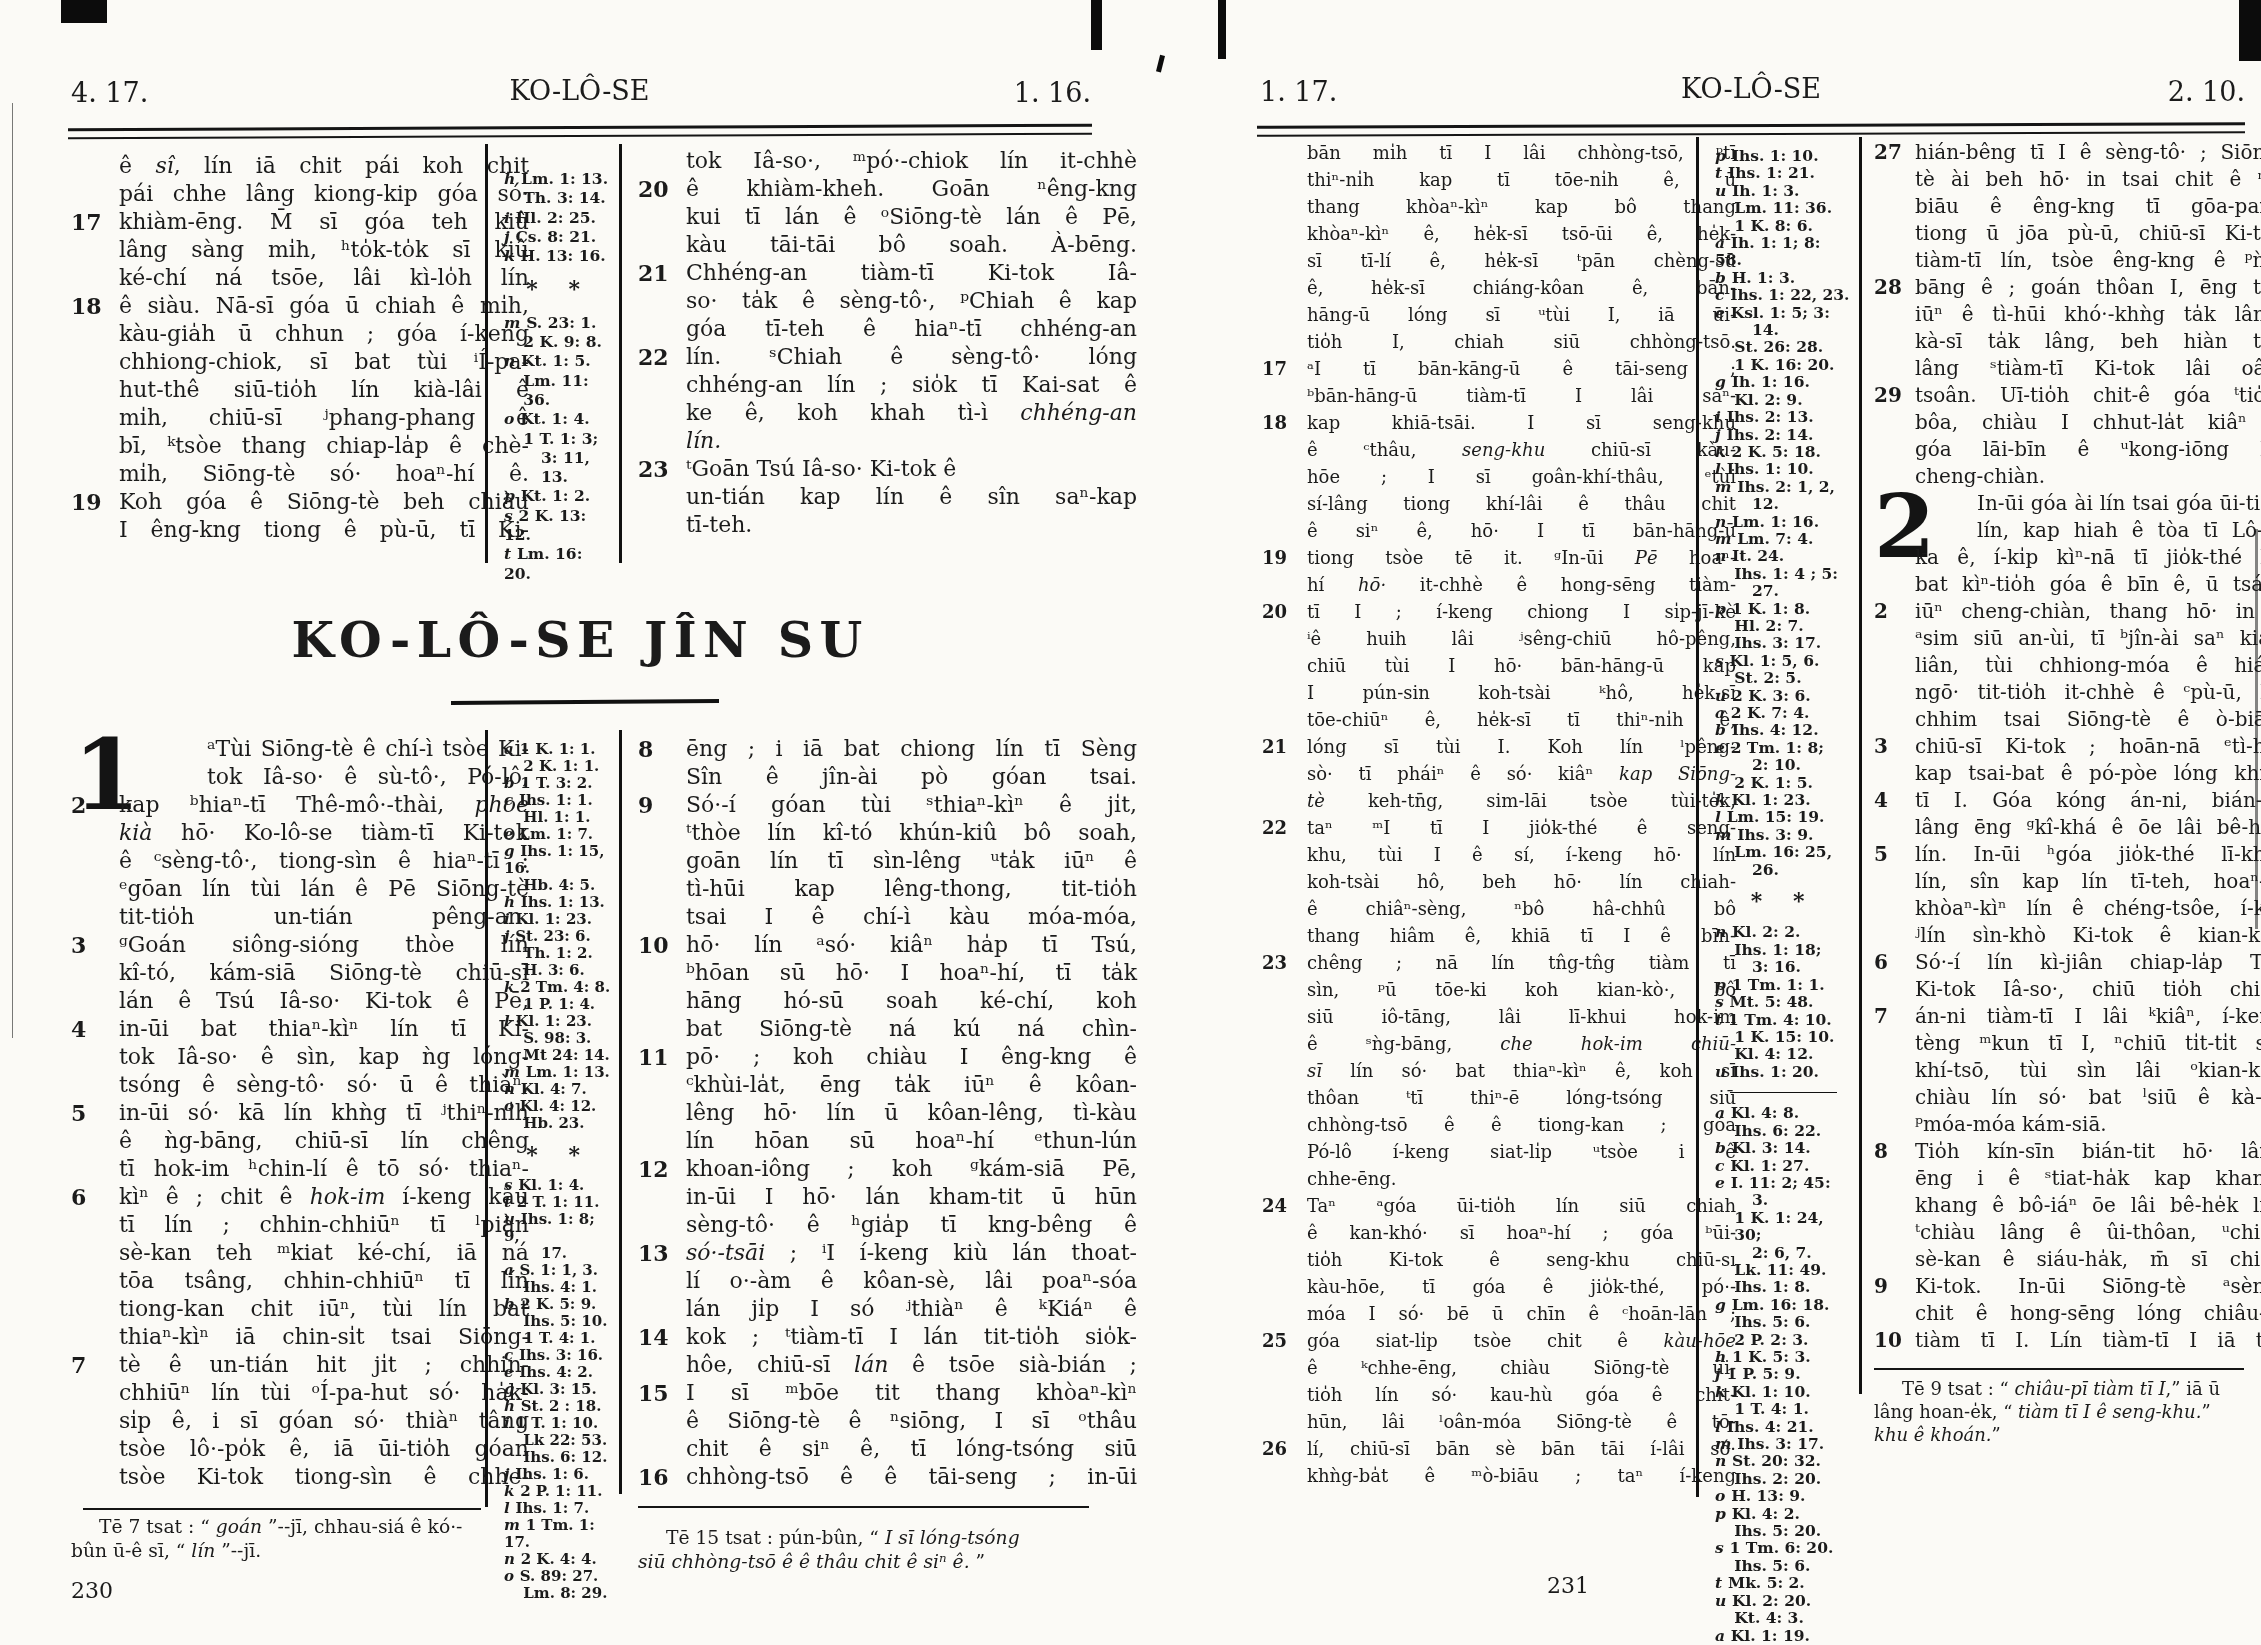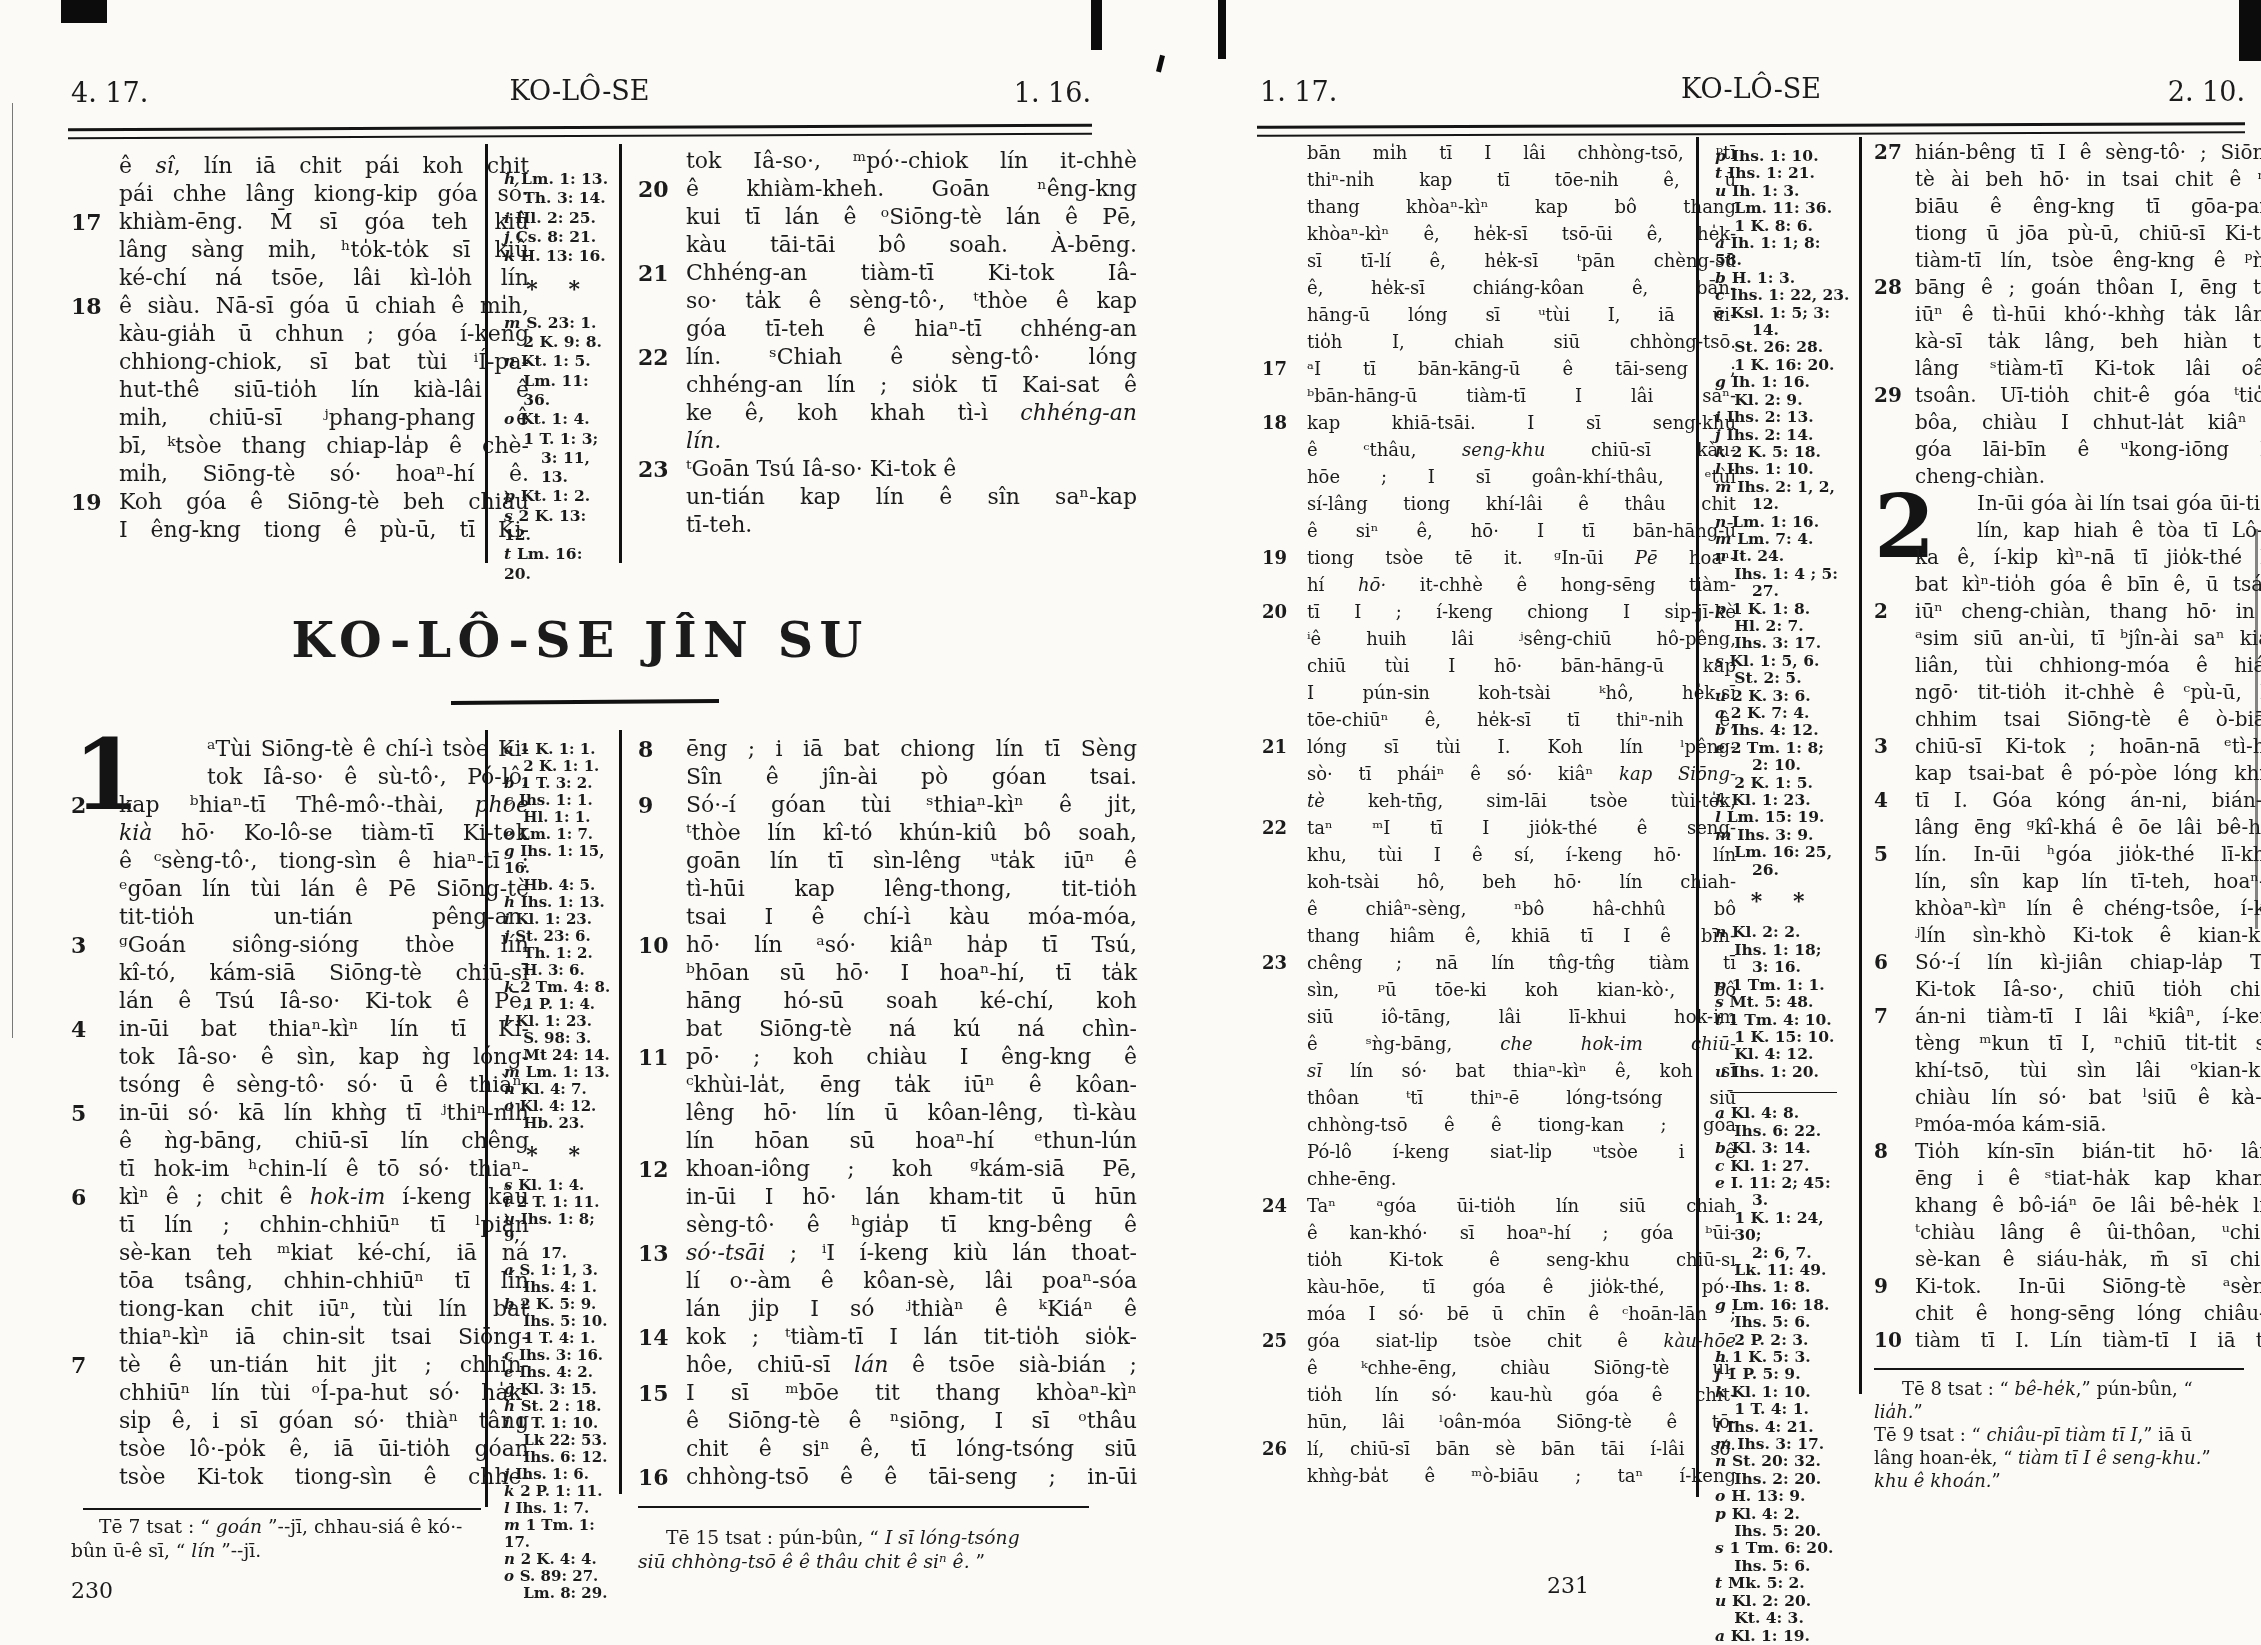--- a/index.html
+++ b/index.html
@@ -105,21 +105,21 @@
       <div class="line"><span class="nmark">t</span>Lm. 16: 20.</div>
     </div>
   <div class="abs vrule" style="left:619px;top:144px;height:419px;"></div>
 
   <div class="col t34 gut" style="left:638px;top:147px;width:451px;--gut:48px;">
       <div class="line">tok Iâ-so·, ᵐpó·-chiok lín it-chhè</div>
       <div class="line"><span class="vnum">20</span>ê khiàm-kheh.  Goān ⁿêng-kng</div>
       <div class="line">kui tī lán ê ᵒSiōng-tè lán ê Pē,</div>
       <div class="line">kàu tāi-tāi bô soah.  À-bēng.</div>
       <div class="line"><span class="vnum">21</span>Chhéng-an tiàm-tī Ki-tok Iâ-</div>
-      <div class="line">so· ta̍k ê sèng-tô·,  ᵗthòe ê kap</div>
+      <div class="line">so· ta̍k ê sèng-tô·,  ᵖChiah ê kap</div>
       <div class="line">góa tī-teh ê hiaⁿ-tī chhéng-an</div>
       <div class="line"><span class="vnum">22</span>lín.  ˢChiah ê sèng-tô· lóng</div>
       <div class="line">chhéng-an lín ; sio̍k tī Kai-sat ê</div>
       <div class="line">ke ê, koh khah tì-ì <i>chhéng-an</i></div>
       <div class="line short"><i>lín.</i></div>
       <div class="line short"><span class="vnum">23</span>ᵗGoān Tsú Iâ-so· Ki-tok ê</div>
       <div class="line">un-tián kap lín ê sîn saⁿ-kap</div>
       <div class="line short">tī-teh.</div>
     </div>
 
@@ -445,21 +445,20 @@
       <div class="line">khang ê bô-iáⁿ ōe lâi bê-he̍k lín,</div>
       <div class="line">ᵗchiàu lâng ê ûi-thôan, ᵘchiàu</div>
       <div class="line">sè-kan ê siáu-ha̍k, m̄ sī chiàu</div>
       <div class="line"><span class="vnum">9</span>Ki-tok.  In-ūi Siōng-tè ᵃsèng-</div>
       <div class="line">chit ê hong-sēng lóng chiâu-pī</div>
       <div class="line"><span class="vnum">10</span>tiàm tī I.  Lín tiàm-tī I iā tit-</div>
     </div>
 
   <div class="abs hrule" style="left:1874px;top:1368px;width:370px;height:1.9px;"></div>
   <div class="col foot f28" style="left:1874px;top:1377px;width:370px;">
-      <div class="line">Tē 8 tsat : “ <i>bê-he̍k</i>,” pún-bûn, “ <i>lia̍h.</i>”</div>
       <div class="line">Tē 9 tsat : “ <i>chiâu-pī tiàm tī I</i>,” iā ū</div>
       <div class="line">lâng hoan-e̍k, “ <i>tiàm tī I ê seng-khu.</i>”</div>
       <div class="line"><i>khu ê khoán.</i>”</div>
     </div>
 
   <div class="abs pagenum" style="left:1547px;top:1573px;width:206px;">231</div>
 </div>
 
 
 </body></html>

